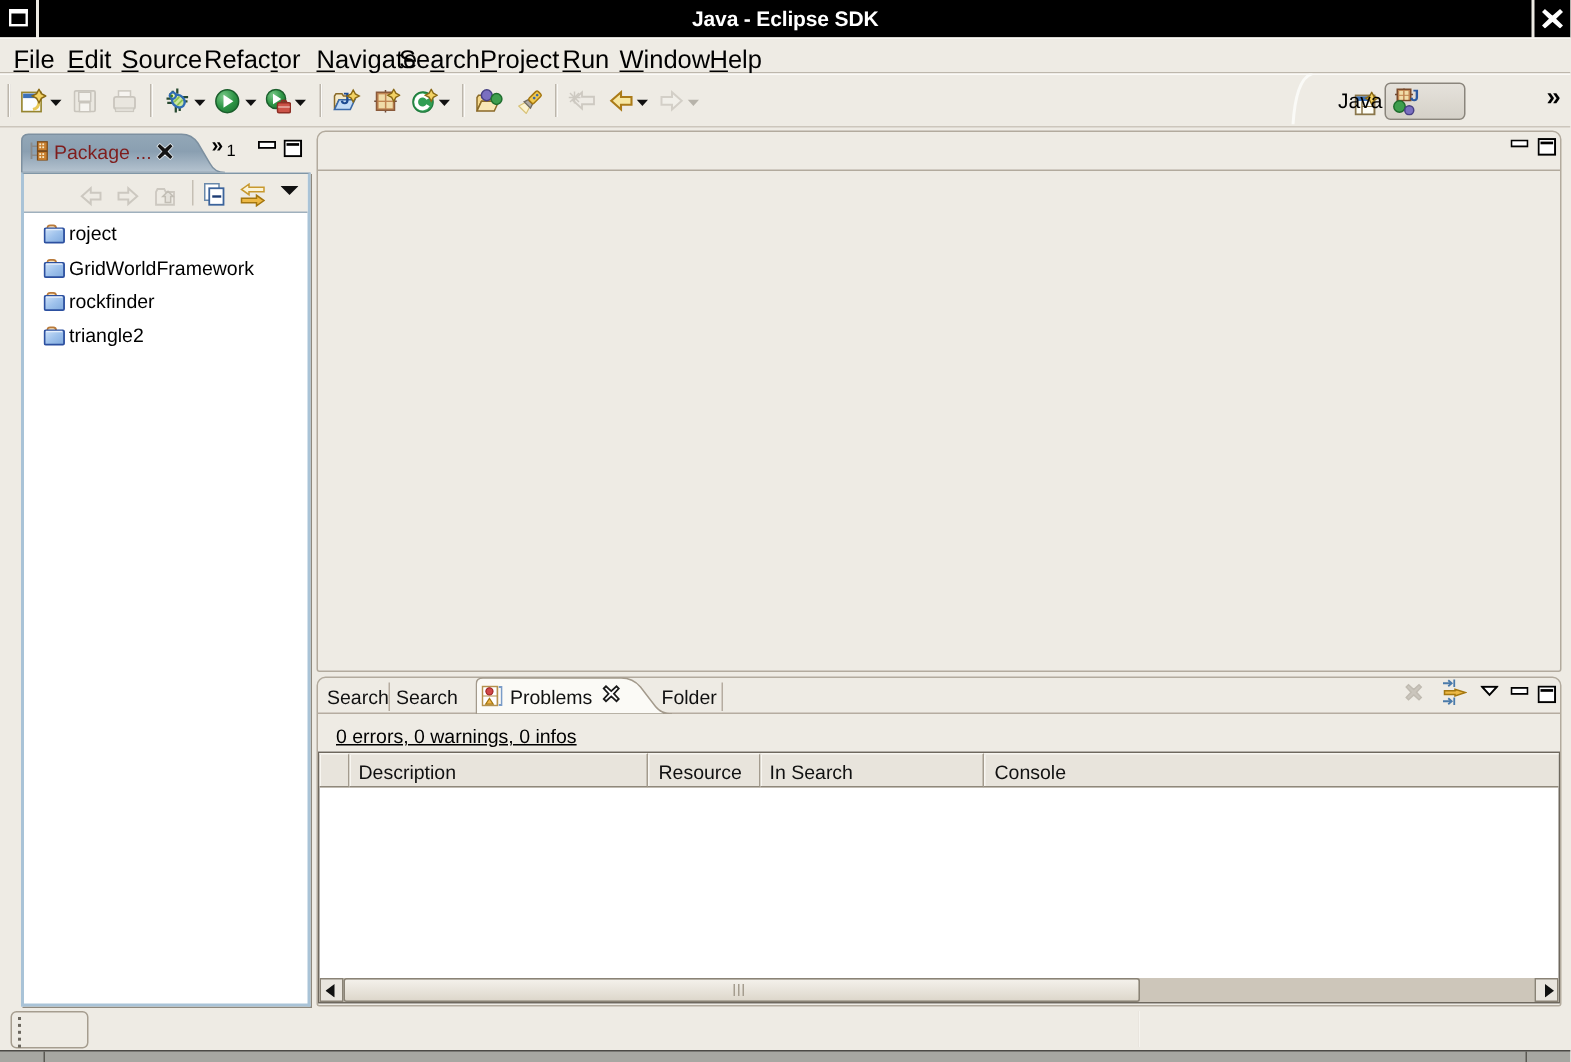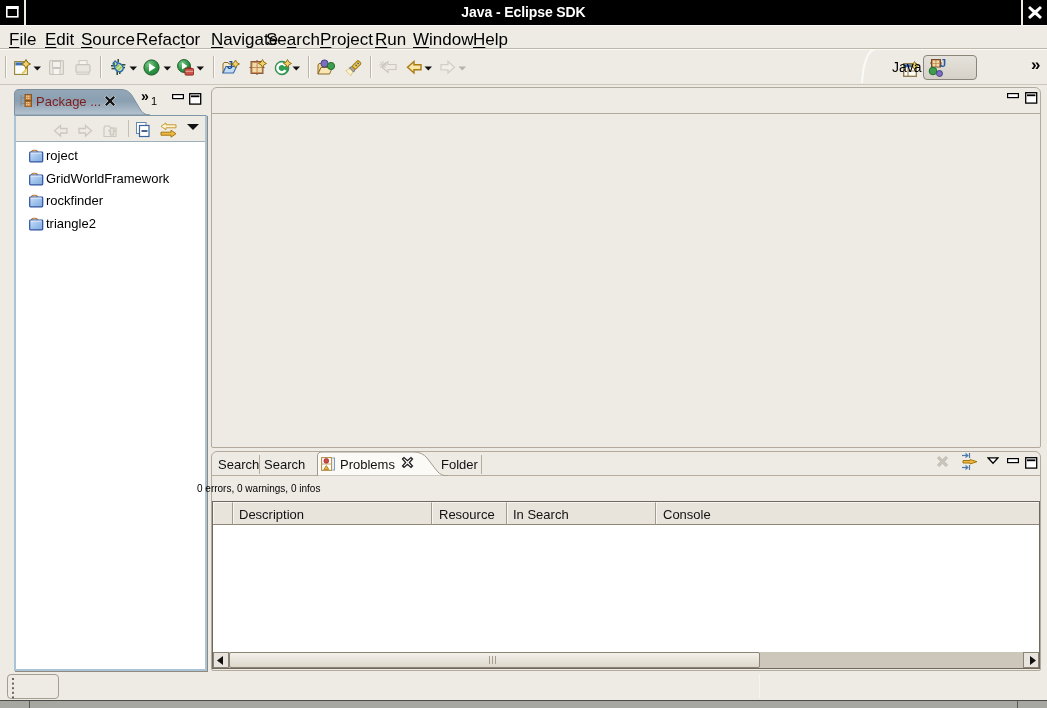--- a/index.html
+++ b/index.html
@@ -23,21 +23,21 @@
   #ltoolbar { left:16px; top:116px; width:189px; height:26px; background:#eeebe4; border-bottom:1px solid #9fb0bd; }
   .treetxt { position:absolute; left:46px; font-size:13px; }
   
   #editor { left:211px; top:87px; width:830px; height:361px; background:#eeebe4; border:1px solid #b2aa9d; border-radius:6px 6px 2px 2px; }
   #edline { left:212px; top:113px; width:828px; height:1px; background:#b2aa9d; }
   
   #bpanel { left:211px; top:451px; width:830px; height:220px; background:#eeebe4; border:1px solid #b2aa9d; border-radius:6px 6px 2px 2px; }
   #btabline { left:212px; top:475px; width:828px; height:1px; background:#b5aca0; }
   .btab { position:absolute; top:457px; font-size:13px; color:#111; }
   .btabsep { position:absolute; top:455px; width:1px; height:19px; background:#b5aca0; }
-  #binfo { left:197px; top:483px; font-size:10px; }
+  #binfo { left:224px; top:483px; font-size:13px;text-decoration:underline; }
   
   #btable { left:212px; top:501px; width:828px; height:168px; border:1px solid #6e685e; background:#fff; }
   .hcell { position:absolute; top:502px; height:23px; background:#e8e4dc; border-top:1px solid #f8f6f1; border-right:1px solid #a39b8e; border-bottom:1px solid #8f887b; box-shadow:inset 1px 0 0 #f8f6f1; }
   .htxt { position:absolute; top:507px; font-size:13px; color:#111; }
   
   #sbtrack { left:213px; top:652px; width:826px; height:16px; background:#cdc6ba; }
   .sbtn { position:absolute; top:652px; width:16px; height:16px; background:#e9e5de; border:1px solid #8a8376; }
   #sthumb { left:229px; top:652px; width:531px; height:16px; background:linear-gradient(180deg,#f4f1eb,#ddd7cb); border:1px solid #8a8376; border-radius:2px; }
   .grip { position:absolute; top:656px; width:1px; height:8px; background:#a59d8f; }
   

